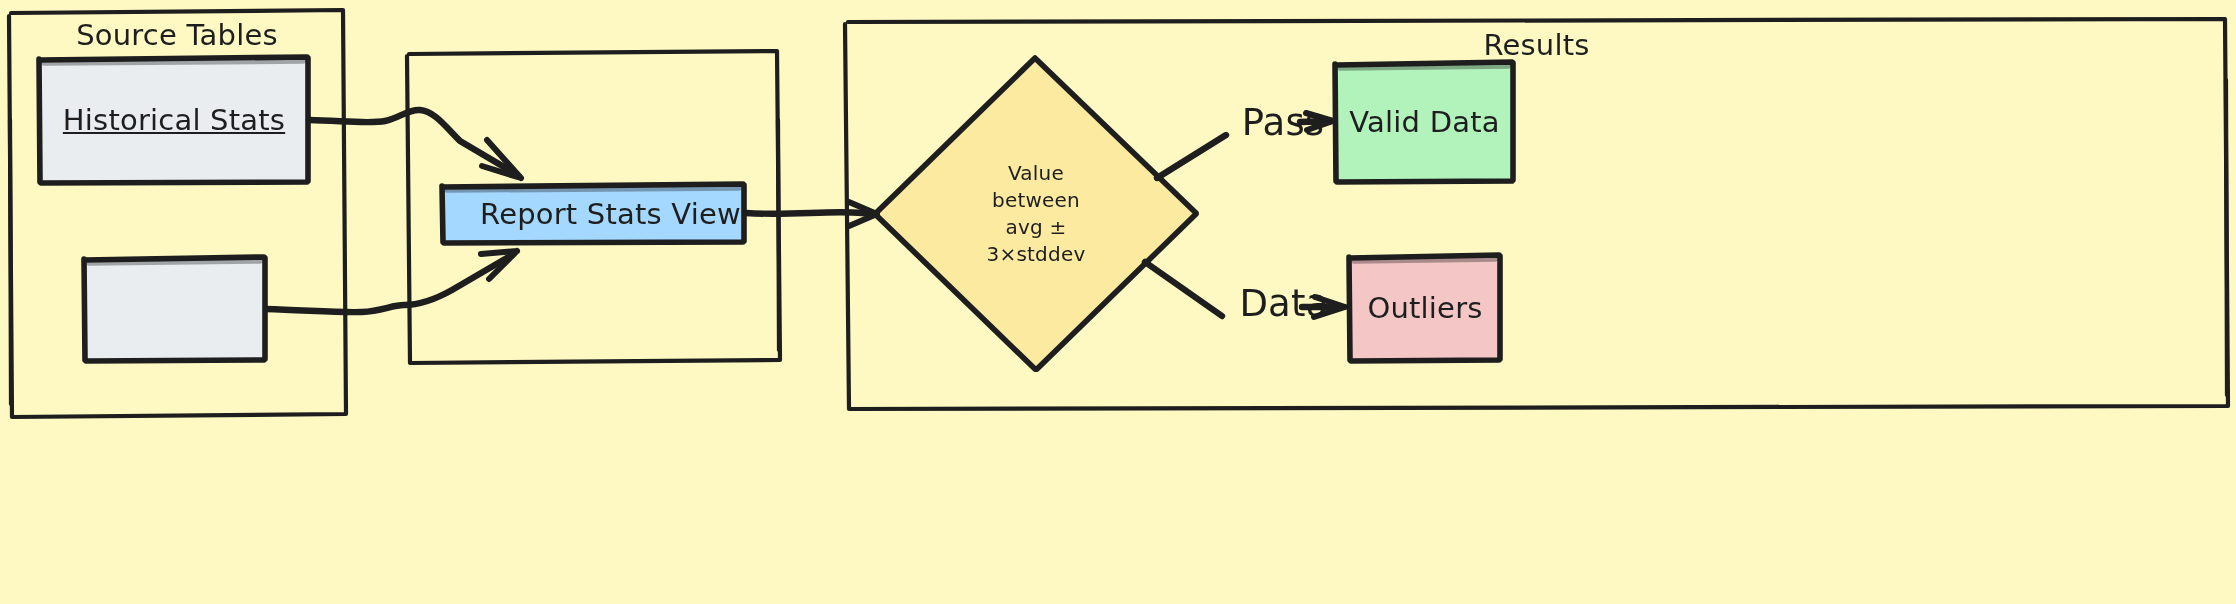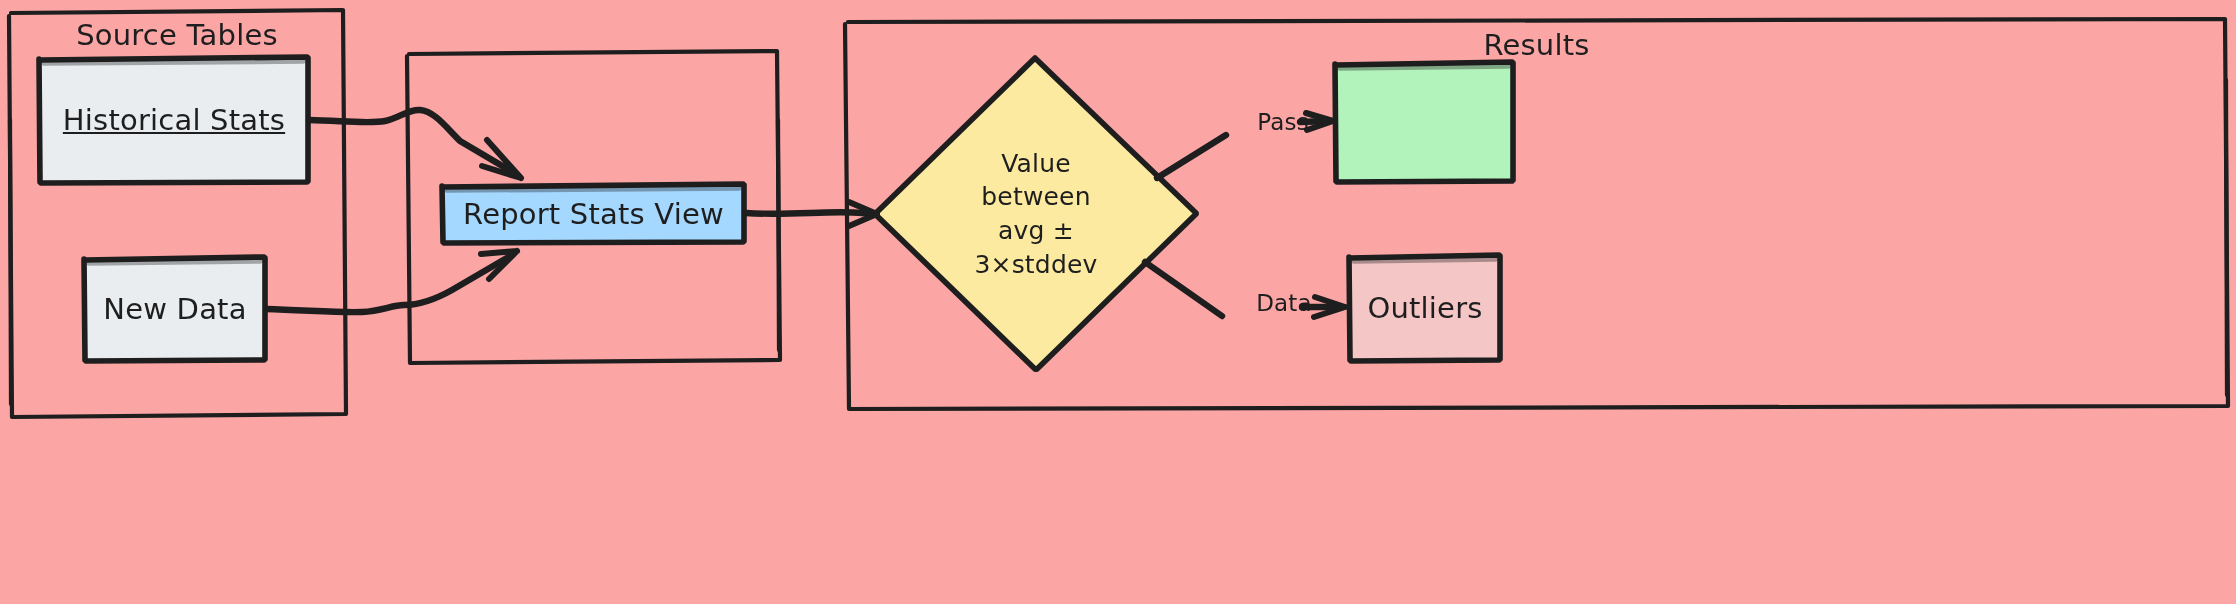--- a/index.html
+++ b/index.html
@@ -1,25 +1,25 @@
 <!DOCTYPE html>
 <html><head>
 <meta charset="utf-8">
 <style>
   html,body{margin:0;padding:0;background:#ffffff;}
   body{font-family:"DejaVu Sans",sans-serif;}
-  #stage{position:relative;width:2236px;height:604px;background:#fca5a5;overflow:hidden;}
+  #stage{position:relative;width:2236px;height:604px;background:#fef9c3;overflow:hidden;}
   #sketch{position:absolute;left:0;top:0;width:2236px;height:604px;}
   .lbl{position:absolute;display:flex;align-items:center;justify-content:center;
        text-align:center;color:#1e1e1e;white-space:pre-line;
        font-family:"DejaVu Sans",sans-serif;letter-spacing:.2px;pointer-events:none;}
   .grp-title{font-size:29px;}
   .node-title{font-size:29px;}
-  .diamond-title{font-size:25px;line-height:1.35;}
-  .edge-label{font-size:23px;}
+  .diamond-title{font-size:20px;line-height:1.35;}
+  .edge-label{font-size:37px;}
 </style>
 </head>
 <body>
 
 <div id="stage">
 
   <svg id="sketch" viewBox="0 0 2236 604" xmlns="http://www.w3.org/2000/svg">
     <defs>
       <style>
         .s{fill:none;stroke:#1e1e1e;stroke-linecap:round;stroke-linejoin:round;}
@@ -105,24 +105,24 @@
       <path class="s edge" d="M1145,262 L1222,316"></path>
       <path class="s edge" d="M1302,307 L1341,307"></path>
       <path class="s arrowhead" d="M1315,297 L1345,307 M1314,317 L1345,307"></path>
     </g>
   </svg>
 
   <div class="lbl grp-title" style="left:8px;top:16px;width:338px;height:38px;">Source Tables</div>
   <div class="lbl grp-title" style="left:845px;top:26px;width:1383px;height:38px;">Results</div>
 
   <div class="lbl node-title" style="left:40px;top:58px;width:268px;height:124px;text-decoration:underline;">Historical Stats</div>
-  <div class="lbl node-title" style="left:85px;top:258px;width:180px;height:102px;">New Data</div>
-  <div class="lbl node-title" style="left:443px;top:185px;width:301px;height:57px;text-align:center;">Report Stats View</div>
+  <div class="lbl node-title" style="left:460px;top:185px;width:301px;height:57px;text-align:center;">Report Stats View</div>
   <div class="lbl diamond-title" style="left:906px;top:58px;width:260px;height:312px;">Value
 between
 avg ±
 3×stddev</div>
+  <div class="lbl node-title" style="left:1336px;top:63px;width:177px;height:118px;">Valid Data</div>
   <div class="lbl node-title" style="left:1350px;top:256px;width:150px;height:104px;">Outliers</div>
 
   <div class="lbl edge-label" style="left:1233px;top:102px;width:100px;height:40px;">Pass</div>
   <div class="lbl edge-label" style="left:1240px;top:283px;width:88px;height:40px;">Data</div>
 
 </div>
 
 </body></html>

